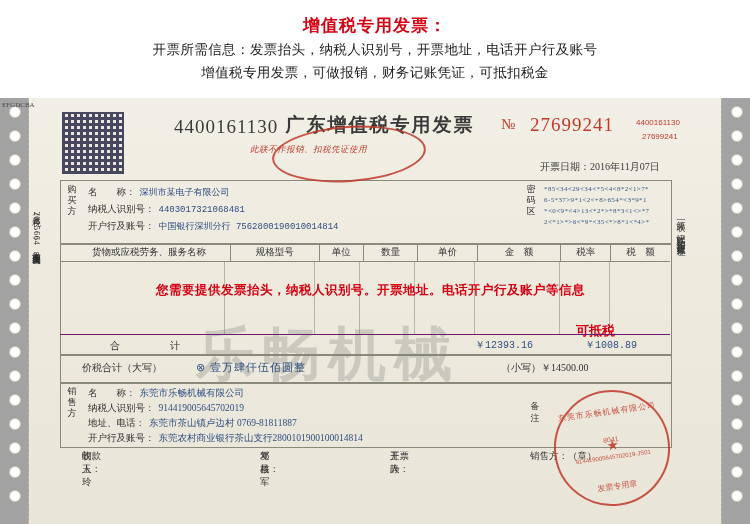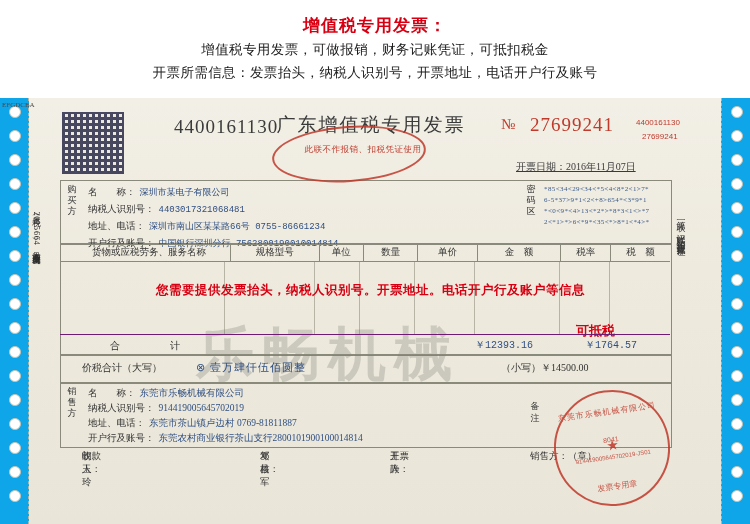--- a/index.html
+++ b/index.html
@@ -54,21 +54,21 @@
     width: 750px; height: 426px;
     background:
       linear-gradient(to bottom, #f2efe6 0%, #eeeade 40%, #e9e5d8 100%);
   }
   
   .sprocket {
     position: absolute;
     top: 0;
     width: 28px;
     height: 426px;
-    background: #0ea5e9;
+    background: #a3a3a3;
   }
   .sprocket.left { left: 0; border-right: 1px dashed #b9b4a2; }
   .sprocket.right { right: 0; border-left: 1px dashed #b9b4a2; }
   .sprocket .hole {
     position: absolute;
     left: 9px;
     width: 10px;
     height: 10px;
     border-radius: 50%;
     background: #ffffff;
@@ -99,39 +99,40 @@
   
   .sheet {
     position: absolute;
     left: 46px;
     top: 6px;
     width: 640px;
     height: 414px;
   }
   .inv-title {
     position: absolute;
-    left: 200px;
+    left: 209px;
     top: 8px;
     width: 250px;
     text-align: center;
     font-family: "Liberation Serif", serif;
     font-size: 19px;
-    font-weight: normal;
+    font-weight: bold;
     color: #3a3a3a;
     letter-spacing: 2px;
   }
   .inv-sub {
     position: absolute;
-    left: 192px;
+    left: 204px;
     top: 40px;
     width: 250px;
-    text-align: center;
+    text-align: left;
     font-size: 8.5px;
     color: #c0392b;
     letter-spacing: 0.5px;
+    font-style: italic;
   }
   .inv-code {
     position: absolute;
     left: 128px;
     top: 12px;
     font-family: "Liberation Serif", serif;
     font-size: 19px;
     color: #3b3b3b;
     letter-spacing: 1px;
   }
@@ -173,26 +174,25 @@
   }
   .no-right-2 {
     position: absolute;
     left: 596px;
     top: 28px;
     font-size: 8px;
     color: #c0392b;
   }
   .date-line {
     position: absolute;
-    left: 470px;
+    left: 494px;
     top: 56px;
     font-size: 10px;
     color: #3a3a3a;
     font-family: "Liberation Serif", serif;
-    text-decoration: underline;
   }
   
   .box {
     position: absolute;
     border: 1px solid #8a8a7a;
   }
   .buyer-box {
     left: 14px;
     top: 76px;
     width: 610px;
@@ -520,22 +520,22 @@
     line-height: 14px;
   }
 </style>
 </head>
 <body>
 
 <div class="page">
 
   <div class="header">
     <div class="header-title">增值税专用发票：</div>
+    <div class="header-line">开票所需信息：发票抬头，纳税人识别号，开票地址，电话开户行及账号</div>
     <div class="header-line">增值税专用发票，可做报销，财务记账凭证，可抵扣税金</div>
-    <div class="header-line">开票所需信息：发票抬头，纳税人识别号，开票地址，电话开户行及账号</div>
   </div>
 
   <div class="invoice-wrap">
     <div class="invoice-bg"></div>
 
     <div class="sprocket left">
       <div class="hole" style="top:8px"></div>
       <div class="hole" style="top:32px"></div>
       <div class="hole" style="top:56px"></div>
       <div class="hole" style="top:80px"></div>
@@ -592,23 +592,20 @@
       <div class="box buyer-box"></div>
       <div class="buyer-label">购买方</div>
       <div class="buyer-fields">
         <div>
           <span>名　　称：</span><span class="val">深圳市某电子有限公司</span>
         </div>
         <div>
           <span>纳税人识别号：</span><span class="val">4403017321068481</span>
         </div>
         <div>
-          <span>地址、电话：</span><span class="val">深圳市南山区某某路66号 0755-86661234</span>
-        </div>
-        <div>
           <span>开户行及账号：</span><span class="val">中国银行深圳分行 7562800190010014814</span>
         </div>
       </div>
       <div class="pw-label">密码区</div>
       <div class="pw-block">
         <div>*85&lt;34&lt;29&lt;34&lt;*5&lt;4&lt;8*2&lt;1&gt;7*</div>
         <div>6-5*37&gt;9*1&lt;2&lt;+8&gt;654*&lt;3*9*1</div>
         <div>*&lt;0&lt;9*&lt;4&gt;13&lt;*2*&gt;*8*3&lt;1&lt;&gt;*7</div>
         <div>2&lt;*1&gt;*&gt;6&lt;*9*&lt;35&lt;*&gt;8*1&lt;*4&gt;*</div>
       </div>
@@ -635,21 +632,21 @@
           <div class="c8"></div>
       </div>
 
       <div class="overlay-red">您需要提供发票抬头，纳税人识别号。开票地址。电话开户行及账户等信息</div>
       <div class="watermark">乐畅机械</div>
       <div class="kedi">可抵税</div>
 
       <div class="totals-row">
         <span class="totals-label">合　　　　　计</span>
         <span class="total-amount">￥12393.16</span>
-        <span class="total-tax">￥1764.57</span>
+        <span class="total-tax">￥1008.89</span>
       </div>
 
       <div class="box big-box"></div>
       <div class="big-label">价税合计（大写）</div>
       <div class="big-value">⊗ 壹万肆仟伍佰圆整</div>
       <div class="small-value">（小写）￥14500.00</div>
 
       <div class="box seller-box"></div>
       <div class="seller-label">销售方</div>
       <div class="seller-fields">

